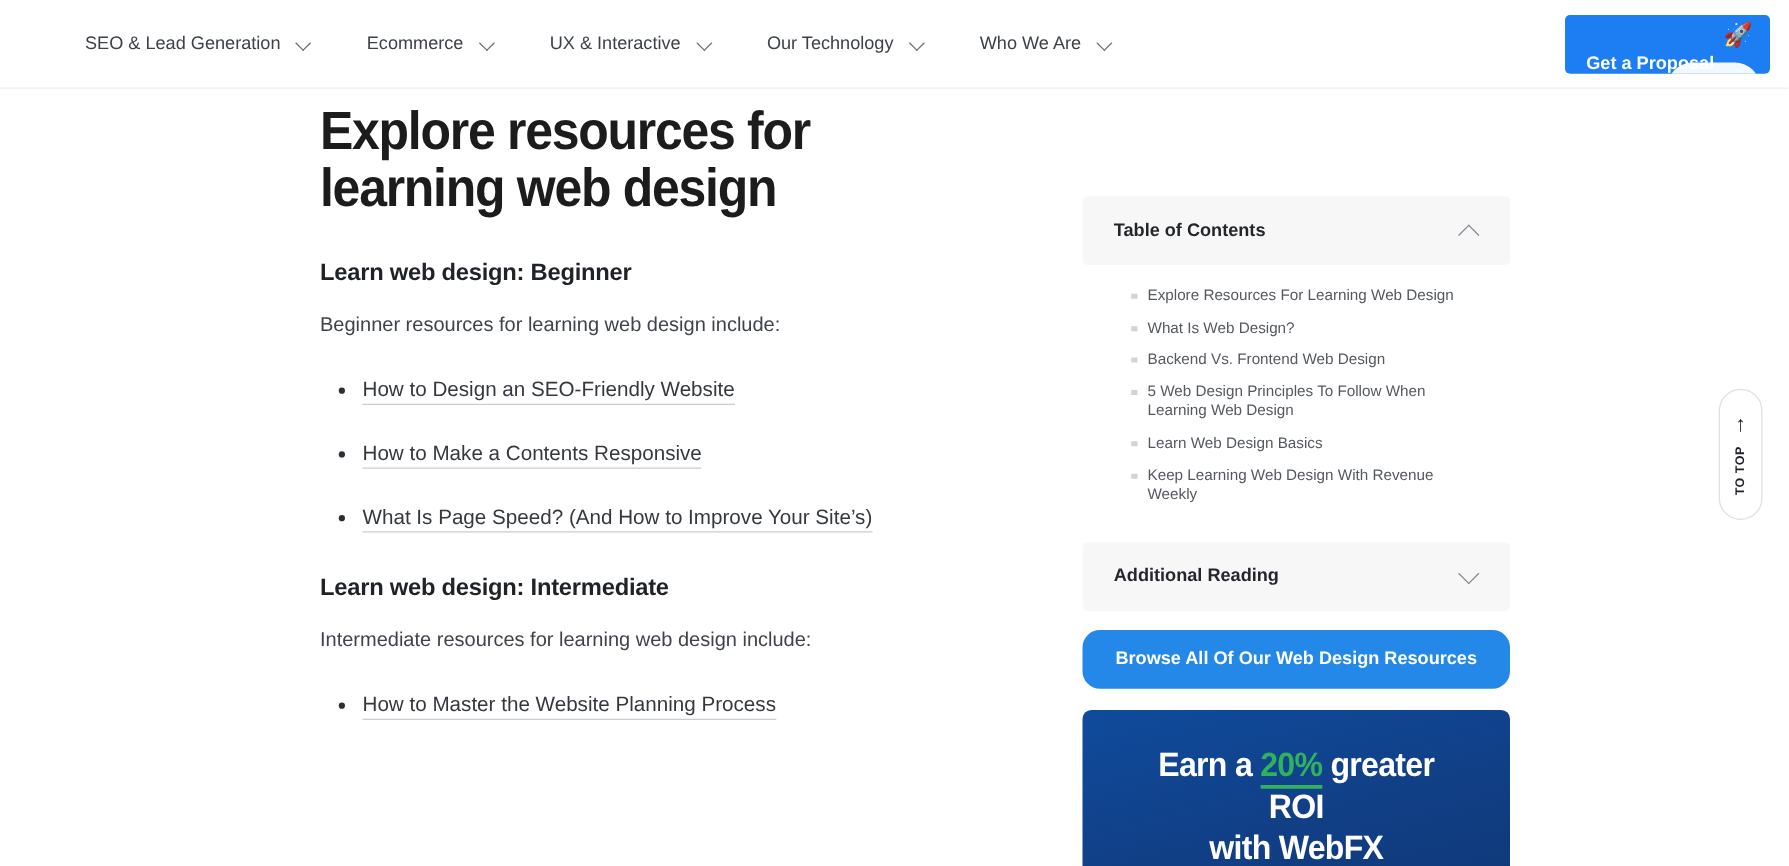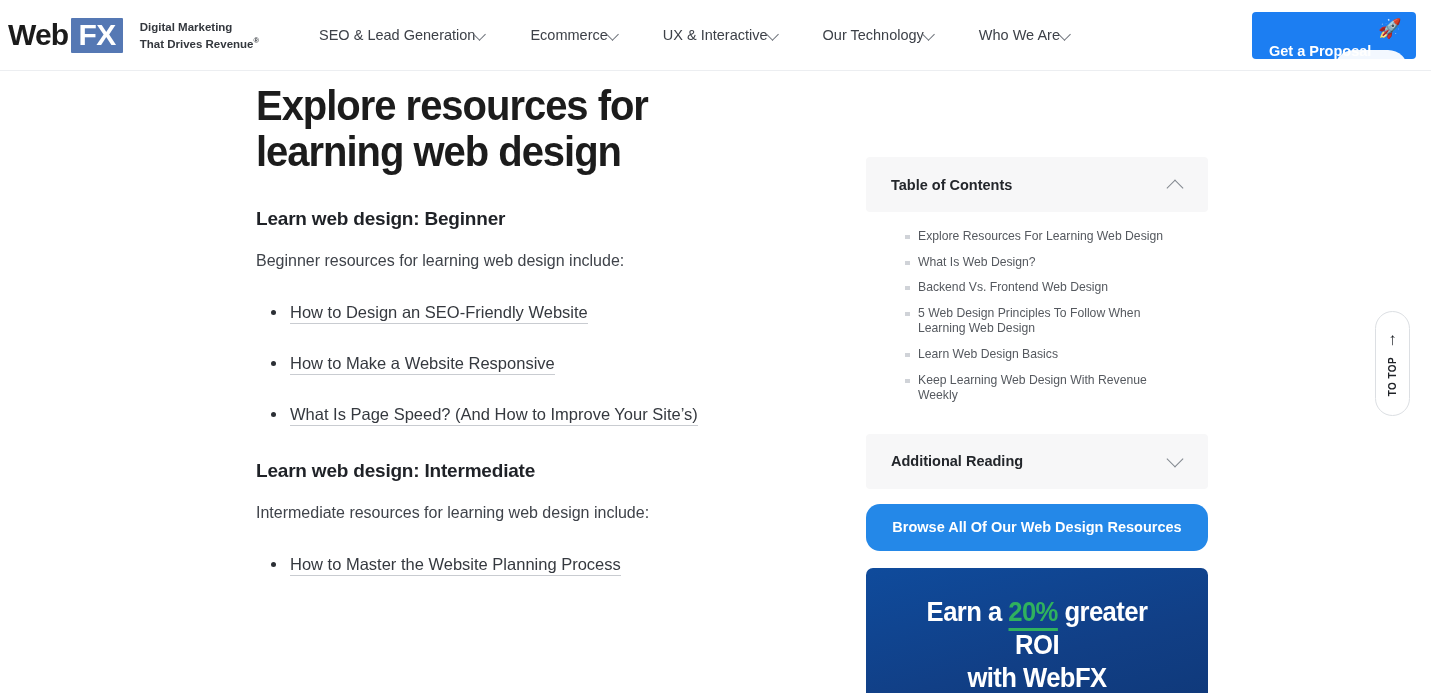--- a/index.html
+++ b/index.html
@@ -43,21 +43,21 @@
   .brand-tagline sup { font-size: 7.5px; vertical-align: super; font-weight: 700; }
 
   .main-nav {
     display: flex; align-items: center;
     flex: 1 1 auto;
     margin-left: 60px;
     height: 100%;
   }
   .nav-item {
     display: flex; align-items: center;
-    gap: 0;
+    gap: 14px;
     height: 100%;
     padding: 0 22px;
     font-size: 14.5px;
     color: #3d4148;
     cursor: pointer;
     white-space: nowrap;
   }
   .nav-item:first-child { padding-left: 0; }
   .nav-label { line-height: 1; }
   .chev {
@@ -259,30 +259,20 @@
     transform: rotate(180deg);
     font-size: 10px; font-weight: 700; letter-spacing: 0.4px;
     color: #1f2227;
   }
 </style>
 </head>
 <body>
 
 <header class="site-header">
 
-  <div class="brand">
-    <div class="brand-logo">
-      <span class="web">Web</span>
-      <span class="fx">FX</span>
-    </div>
-    <div class="brand-tagline">
-      <span>Digital Marketing</span><br>
-      <span>That Drives Revenue</span><sup>®</sup>
-    </div>
-  </div>
 
   <nav class="main-nav">
     <div class="nav-item">
       <span class="nav-label">SEO &amp; Lead Generation</span>
       <span class="chev"></span>
     </div>
     <div class="nav-item">
       <span class="nav-label">Ecommerce</span>
       <span class="chev"></span>
     </div>
@@ -317,21 +307,21 @@
     <h1 class="page-title">Explore resources for learning web design</h1>
 
 
     <h2 class="section-title">Learn web design: Beginner</h2>
     <p class="section-intro">Beginner resources for learning web design include:</p>
     <ul class="res-list">
       <li>
         <a href="#">How to Design an SEO-Friendly Website</a>
       </li>
       <li>
-        <a href="#">How to Make a Website Responsive</a>
+        <a href="#">How to Make a Contents Responsive</a>
       </li>
       <li>
         <a href="#">What Is Page Speed? (And How to Improve Your Site’s)</a>
       </li>
     </ul>
 
     <h2 class="section-title">Learn web design: Intermediate</h2>
     <p class="section-intro">Intermediate resources for learning web design include:</p>
     <ul class="res-list">
       <li>

